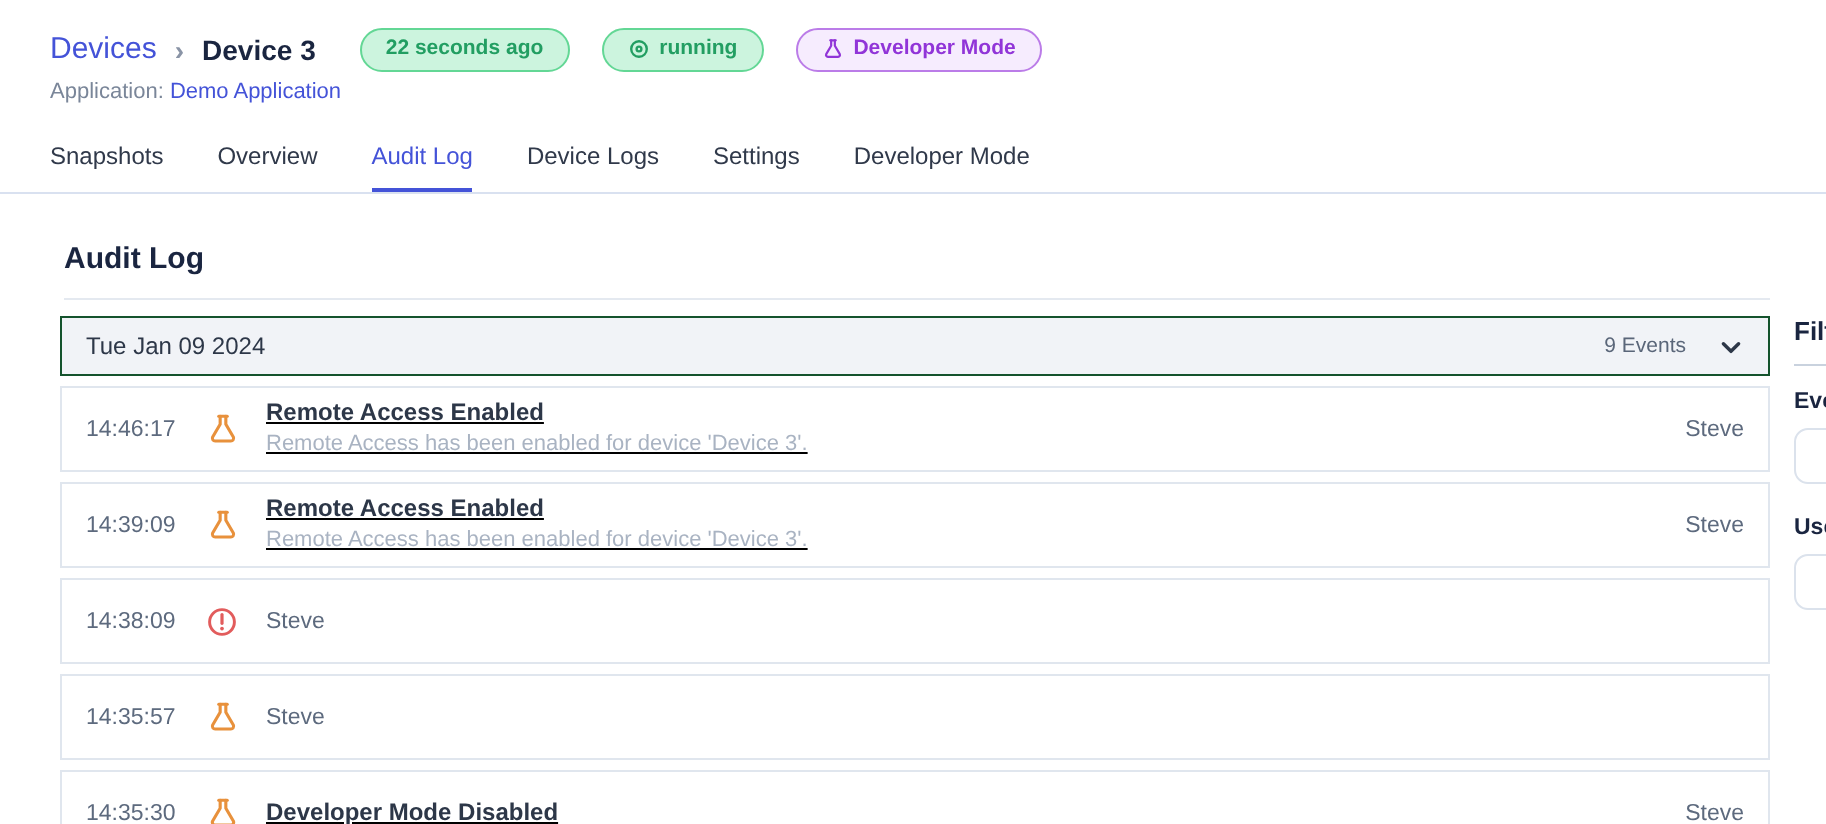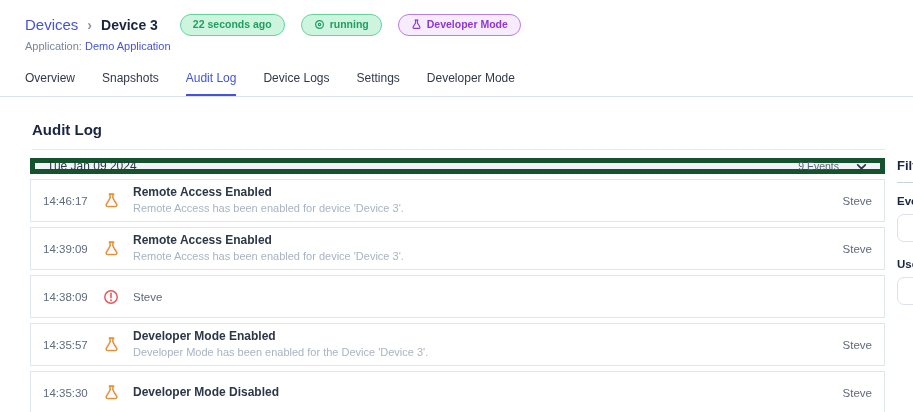--- a/index.html
+++ b/index.html
@@ -26,32 +26,32 @@
   .tabs { position:absolute; left:0; top:64px; width:913px; border-bottom:1px solid #d9e1f0;
     display:flex; gap:27px; padding:0 25px; }
   .tab { font-size:12px; color:#30394a; padding:7px 0 9px 0; cursor:pointer; border-bottom:2px solid transparent; }
   .tab.active { color:#4453d8; border-bottom-color:#4453d8; }
 
   
   .main-title { position:absolute; left:32px; top:121px; font-size:15px; font-weight:bold; color:#1a2540; }
   .main-divider { position:absolute; left:32px; top:149px; width:853px; border-top:1px solid #e4e9f0; }
 
   .card { position:absolute; left:30px; top:158px; width:855px; }
-  .group-header { height:16px; background:#f1f3f7; border:5px solid #14532d;
+  .group-header { height:30px; background:#f1f3f7; border:1px solid #14532d;
     display:flex; align-items:center; padding:0 12px; }
   .group-date { font-size:12px; color:#2d3748; }
   .group-right { margin-left:auto; display:flex; align-items:flex-start; gap:16px; }
   .group-count { font-size:10.5px; color:#5a6679; }
   .chev-down { color:#2d3748; display:flex; cursor:pointer; }
 
   .evt-row { margin-top:5px; height:43px; background:#fff; border:1px solid #e0e6ee;
     display:flex; align-items:center; padding:0 12px; }
   .evt-time { flex:none; width:60px; font-size:11.5px; color:#5d6a7e; }
   .evt-icon { flex:none; width:30px; display:flex; align-items:center; }
-  .evt-body { flex:1; min-width:0; padding-top:1px; }
+  .evt-body { flex:1; min-width:0; padding-top:1px;text-decoration:underline; }
   .evt-title { font-size:12px; font-weight:600; color:#2d3748; line-height:1.25; }
   .evt-desc { font-size:11px; color:#a9b3c2; line-height:1.4; margin-top:1px; }
   .show-error { display:inline-flex; align-items:center; gap:3px; font-size:11px; color:#8794a8;
     margin-top:2px; cursor:pointer; }
   .show-error svg { display:block; }
   .evt-user { flex:none; font-size:11.5px; color:#5d6a7e; }
 
   
   .filter { position:absolute; left:897px; top:158px; width:170px; }
   .filter-title { font-size:13px; font-weight:bold; color:#1a2540; }
@@ -95,22 +95,22 @@
       </span>
     </span>
   </div>
 
   <div class="app-line">
     <span>Application:</span>
     <a>Demo Application</a>
   </div>
 
   <nav class="tabs">
+    <div class="tab">Snapshots</div>
     <div class="tab">Overview</div>
-    <div class="tab">Snapshots</div>
     <div class="tab active">Audit Log</div>
     <div class="tab">Device Logs</div>
     <div class="tab">Settings</div>
     <div class="tab">Developer Mode</div>
   </nav>
 
   <h2 class="main-title">Audit Log</h2>
   <div class="main-divider"></div>
 
   <div class="card">
@@ -169,24 +169,20 @@
     </div>
 
     <div class="evt-row">
       <span class="evt-time">14:35:57</span>
       <span class="evt-icon">
         <svg width="17" height="17" viewBox="0 0 24 24" fill="none" stroke="#e8913c" stroke-width="2.2" stroke-linecap="round" stroke-linejoin="round">
             <path d="M9 3h6"></path>
             <path d="M10 3v5.6L4.7 17.6a2 2 0 0 0 1.8 2.9h11a2 2 0 0 0 1.8-2.9L14 8.6V3"></path>
           </svg>
       </span>
-      <span class="evt-body">
-        <div class="evt-title">Developer Mode Enabled</div>
-        <div class="evt-desc">Developer Mode has been enabled for the Device 'Device 3'.</div>
-      </span>
       <span class="evt-user">Steve</span>
     </div>
 
     <div class="evt-row">
       <span class="evt-time">14:35:30</span>
       <span class="evt-icon">
         <svg width="17" height="17" viewBox="0 0 24 24" fill="none" stroke="#e8913c" stroke-width="2.2" stroke-linecap="round" stroke-linejoin="round">
             <path d="M9 3h6"></path>
             <path d="M10 3v5.6L4.7 17.6a2 2 0 0 0 1.8 2.9h11a2 2 0 0 0 1.8-2.9L14 8.6V3"></path>
           </svg>

